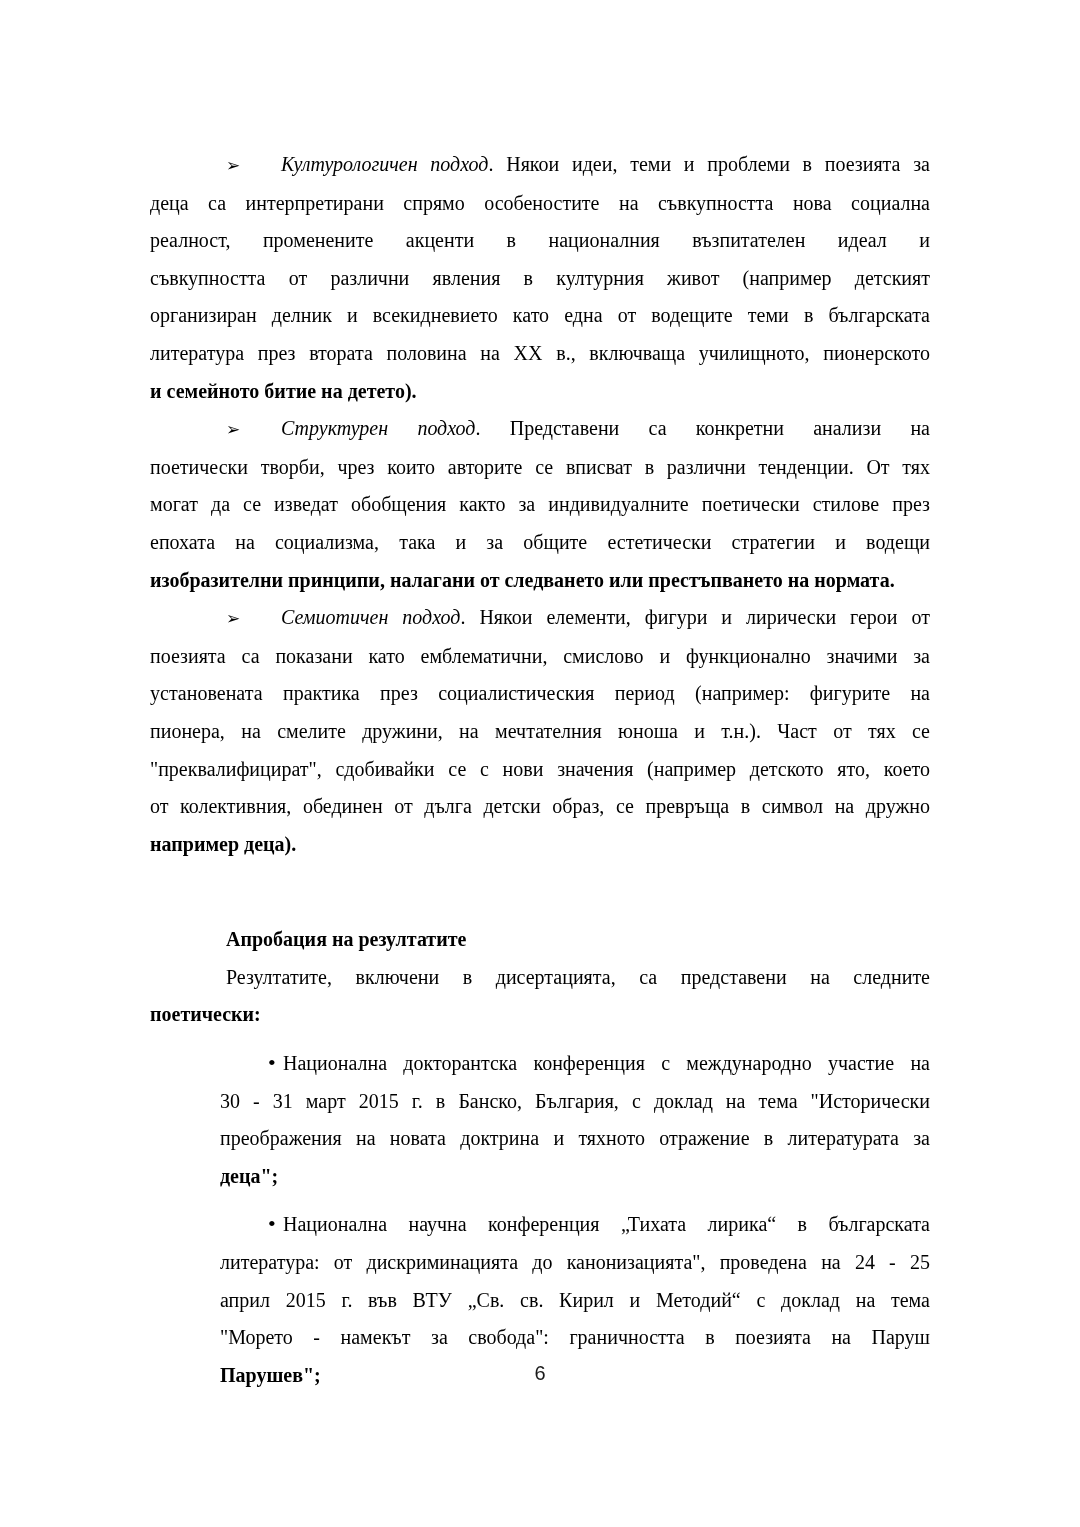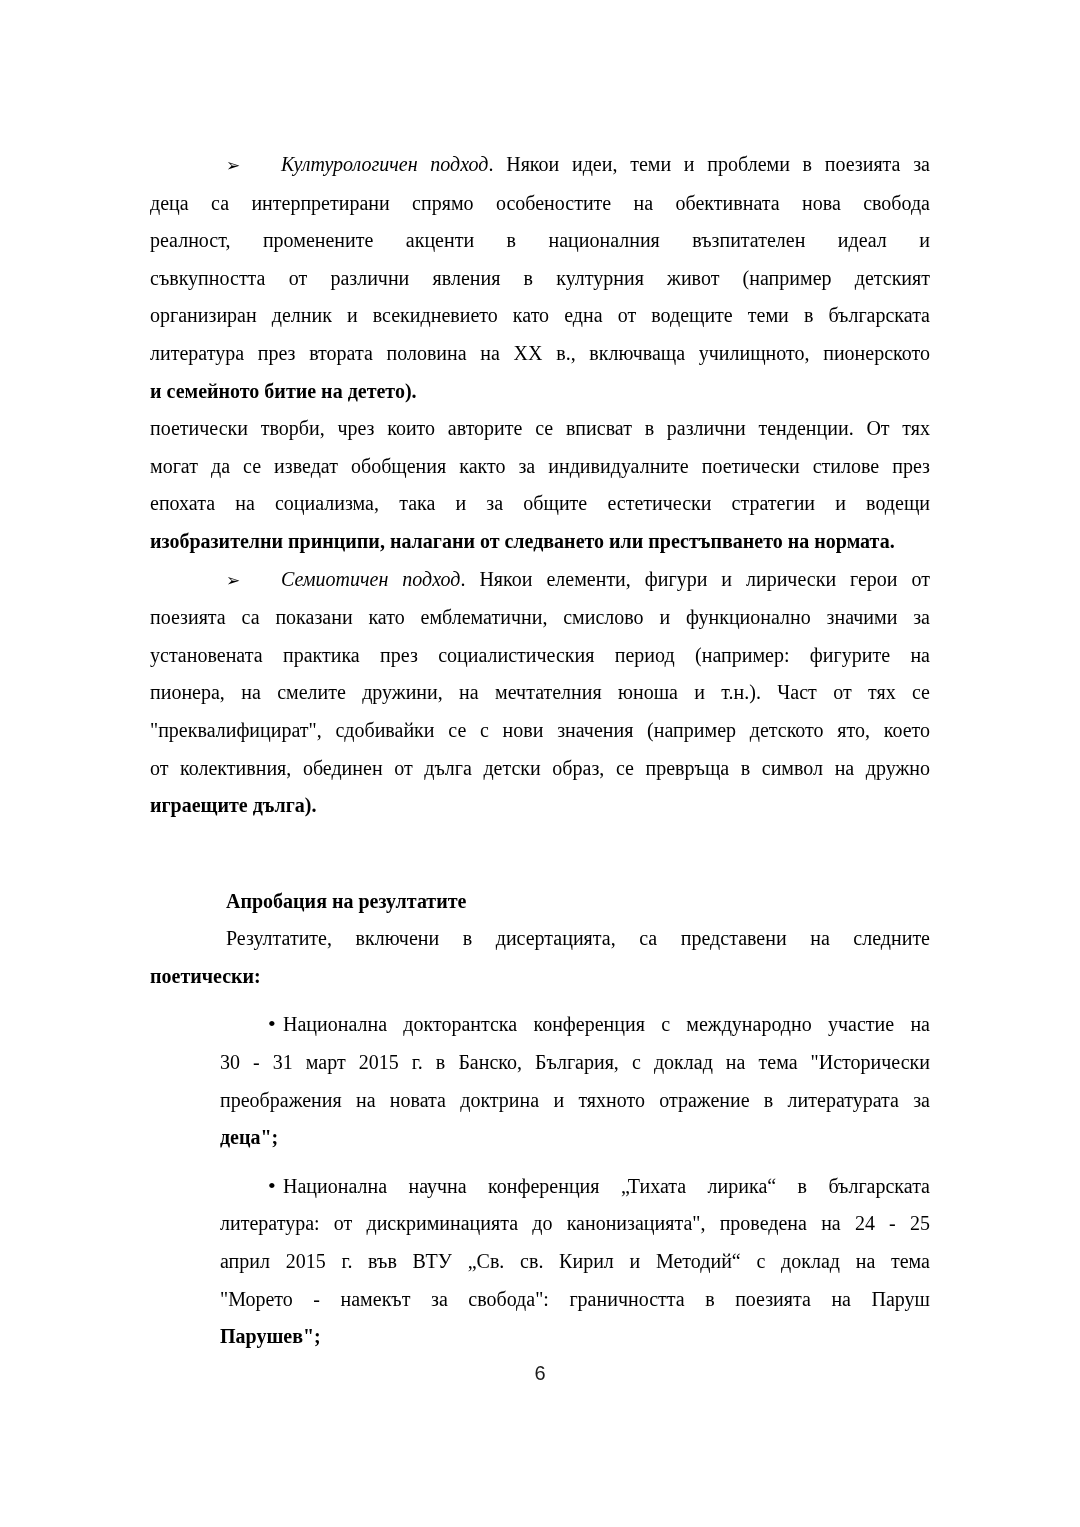--- a/index.html
+++ b/index.html
@@ -61,41 +61,42 @@
     font-size: 20px;
     color: #1a1a1a;
   }
 </style>
 </head>
 <body>
 
 <div class="doc-body" id="doc-body">
     <div class="para para-arrow">
       <div class="pline first"><span class="run run-marker">➢</span><span class="run run-italic">Културологичен подход</span><span class="run">. Някои идеи, теми и проблеми в поезията за</span></div>
-      <div class="pline"><span class="run">деца са интерпретирани спрямо особеностите на обективната нова свобода</span></div>
+      <div class="pline"><span class="run">деца са интерпретирани спрямо особеностите на съвкупността нова социална</span></div>
       <div class="pline"><span class="run">реалност, променените акценти в националния възпитателен идеал и</span></div>
       <div class="pline"><span class="run">съвкупността от различни явления в културния живот (например детският</span></div>
       <div class="pline"><span class="run">организиран делник и всекидневието като една от водещите теми в българската</span></div>
       <div class="pline"><span class="run">литература през втората половина на ХХ в., включваща училищното, пионерското</span></div>
       <div class="pline last"><span class="run">и семейното битие на детето).</span></div>
     </div>
     <div class="para para-arrow">
+      <div class="pline first"><span class="run run-marker">➢</span><span class="run run-italic">Структурен подход</span><span class="run">. Представени са конкретни анализи на</span></div>
       <div class="pline"><span class="run">поетически творби, чрез които авторите се вписват в различни тенденции. От тях</span></div>
       <div class="pline"><span class="run">могат да се изведат обобщения както за индивидуалните поетически стилове през</span></div>
       <div class="pline"><span class="run">епохата на социализма, така и за общите естетически стратегии и водещи</span></div>
       <div class="pline last"><span class="run">изобразителни принципи, налагани от следването или престъпването на нормата.</span></div>
     </div>
     <div class="para para-arrow">
       <div class="pline first"><span class="run run-marker">➢</span><span class="run run-italic">Семиотичен подход</span><span class="run">. Някои елементи, фигури и лирически герои от</span></div>
       <div class="pline"><span class="run">поезията са показани като емблематични, смислово и функционално значими за</span></div>
       <div class="pline"><span class="run">установената практика през социалистическия период (например: фигурите на</span></div>
       <div class="pline"><span class="run">пионера, на смелите дружини, на мечтателния юноша и т.н.). Част от тях се</span></div>
       <div class="pline"><span class="run">"преквалифицират", сдобивайки се с нови значения (например детското ято, което</span></div>
       <div class="pline"><span class="run">от колективния, обединен от дълга детски образ, се превръща в символ на дружно</span></div>
-      <div class="pline last"><span class="run">играещите дълга).</span></div>
+      <div class="pline last"><span class="run">например деца).</span></div>
     </div>
     <div class="para para-heading">
       <div class="pline first last"><span class="run run-bold">Апробация на резултатите</span></div>
     </div>
     <div class="para para-plain">
       <div class="pline first"><span class="run">Резултатите, включени в дисертацията, са представени на следните</span></div>
       <div class="pline last"><span class="run">поетически:</span></div>
     </div>
     <div class="para para-bullet">
       <div class="pline first"><span class="run run-bullet">•</span><span class="run">Национална докторантска конференция с международно участие на</span></div>

